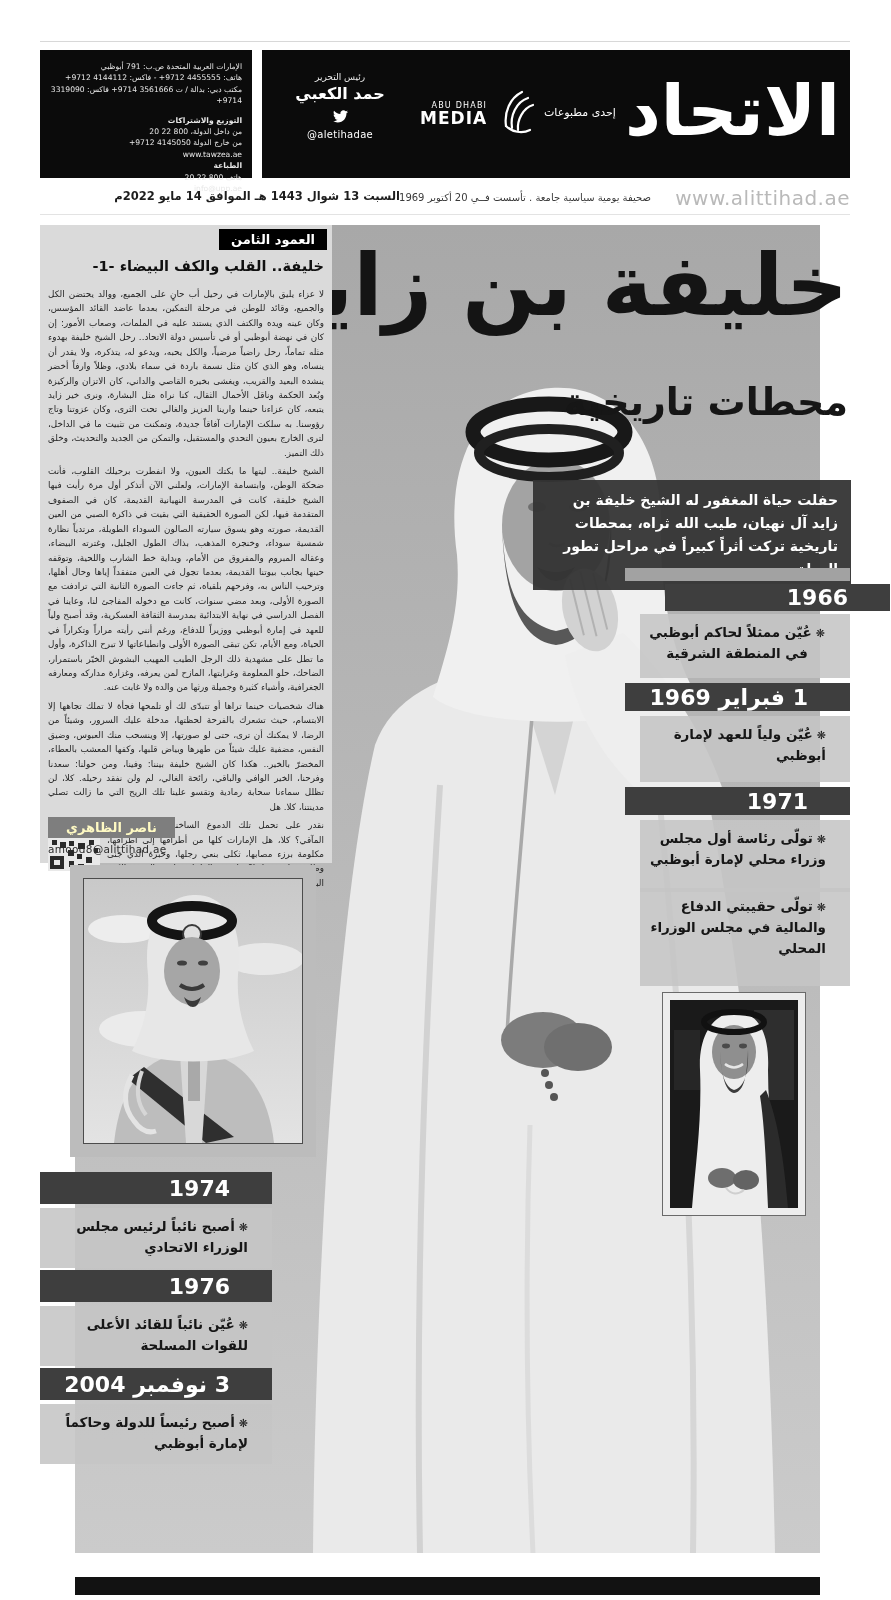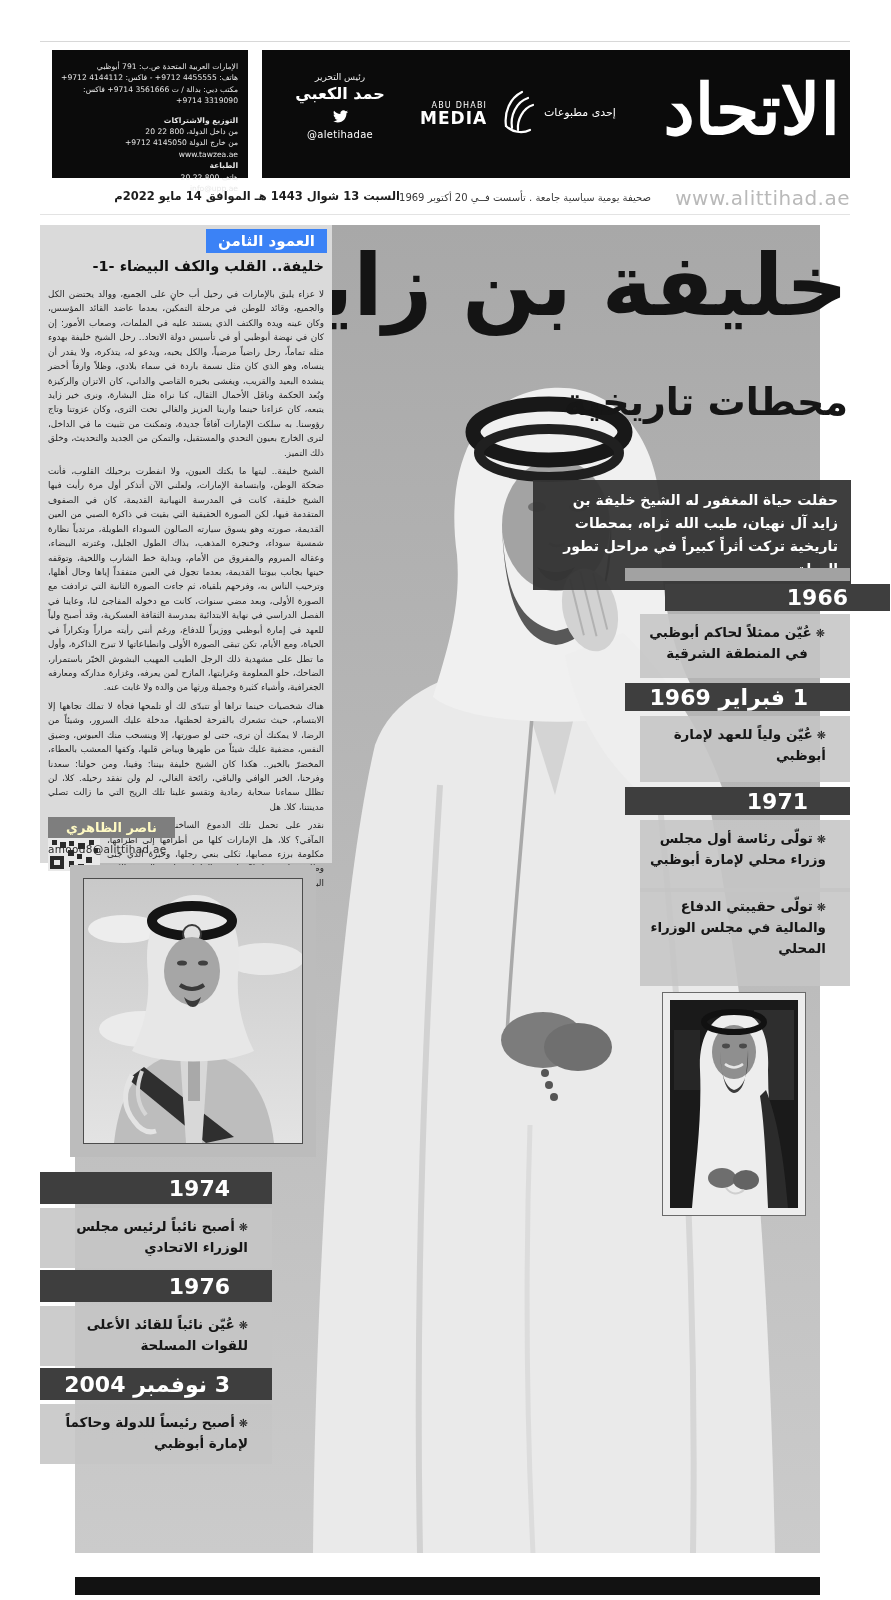--- a/index.html
+++ b/index.html
@@ -15,28 +15,28 @@
   .contact .gap{height:8px;}
   .editor{text-align:center;color:#fff;}
   .editor .lbl{font-size:9px;opacity:.92;}
   .editor .nm{font-size:16px;font-weight:bold;margin-top:2px;}
   .editor .tw{margin-top:5px;}
   .editor .hd{font-size:10px;margin-top:2px;letter-spacing:.3px;}
   .adm-txt{color:#fff;line-height:1;}
   .adm-txt .l1{font-size:8px;letter-spacing:1.2px;}
   .adm-txt .l2{font-size:17px;font-weight:bold;letter-spacing:1px;}
   .adm-pub{color:#fff;font-size:11px;}
-  .paper-logo{color:#fff;font-size:70px;font-weight:900;line-height:1;direction:rtl;font-family:Liberation Serif, serif;}
+  .paper-logo{color:#fff;font-size:70px;font-weight:900;line-height:1;direction:rtl;}
   
   .dateline-ar{font-size:11.5px;font-weight:bold;color:#1d1d1d;}
   .tagline{font-size:10px;color:#3a3a3a;}
   .site{font-size:20px;color:#b9b9b9;letter-spacing:.5px;}
   
   .col-panel{background:#dadada;}
-  .col-tag{background:#3b82f6;color:#fff;font-size:15px;font-weight:bold;
+  .col-tag{background:#000000;color:#fff;font-size:13px;font-weight:bold;
            padding:3px 12px;direction:rtl;}
   .col-title{font-size:14.5px;font-weight:bold;color:#101010;}
   .col-body{font-size:8.8px;line-height:1.64;color:#1f1f1f;text-align:justify;direction:rtl;}
   .col-body p{margin:0 0 4px 0;}
   .qr{float:left;width:52px;height:50px;margin:3px 7px 2px 0;}
   .author-box{background:#7e7e7e;color:#fef9c3;font-size:13px;font-weight:bold;
               padding:3px 18px;direction:rtl;display:inline-block;}
   .author-mail{font-size:10.5px;color:#2e2e2e;letter-spacing:.3px;}
   
   .backdrop{overflow:hidden;}
@@ -57,21 +57,21 @@
   .inset{border:7px solid #ededed;outline:1px solid #6a6a6a;overflow:hidden;background:#141414;}
   .bottom-bar{background:#121212;}
 </style>
 </head>
 <body>
 
 <div class="page">
 
   <div class="a hairline" style="left:40px;top:41px;width:810px;"></div>
 
-  <div class="a mast" style="left:52px;top:50px;width:196px;height:128px;">
+  <div class="a mast" style="left:40px;top:50px;width:212px;height:128px;">
     <div class="contact rtl">
       <div>الإمارات العربية المتحدة ص.ب: 791 أبوظبي</div>
       <div>هاتف: 4455555 9712+ - فاكس: 4144112 9712+</div>
       <div>مكتب دبي: بدالة / ت 3561666 9714+    فاكس: 3319090 9714+</div>
       <div class="gap"></div>
       <div class="b">التوزيع والاشتراكات</div>
       <div>من داخل الدولة، 800 22 20</div>
       <div>من خارج الدولة 4145050 9712+</div>
       <div>www.tawzea.ae</div>
       <div class="b">الطباعة</div>

